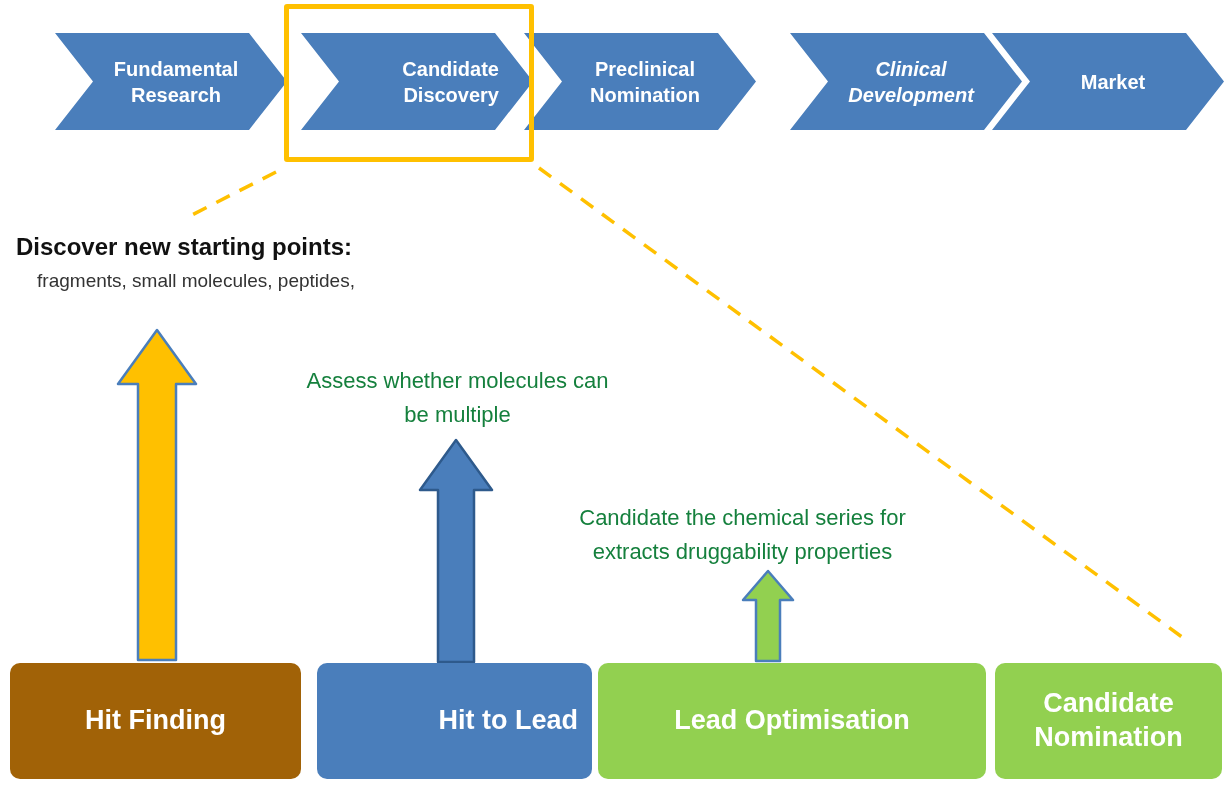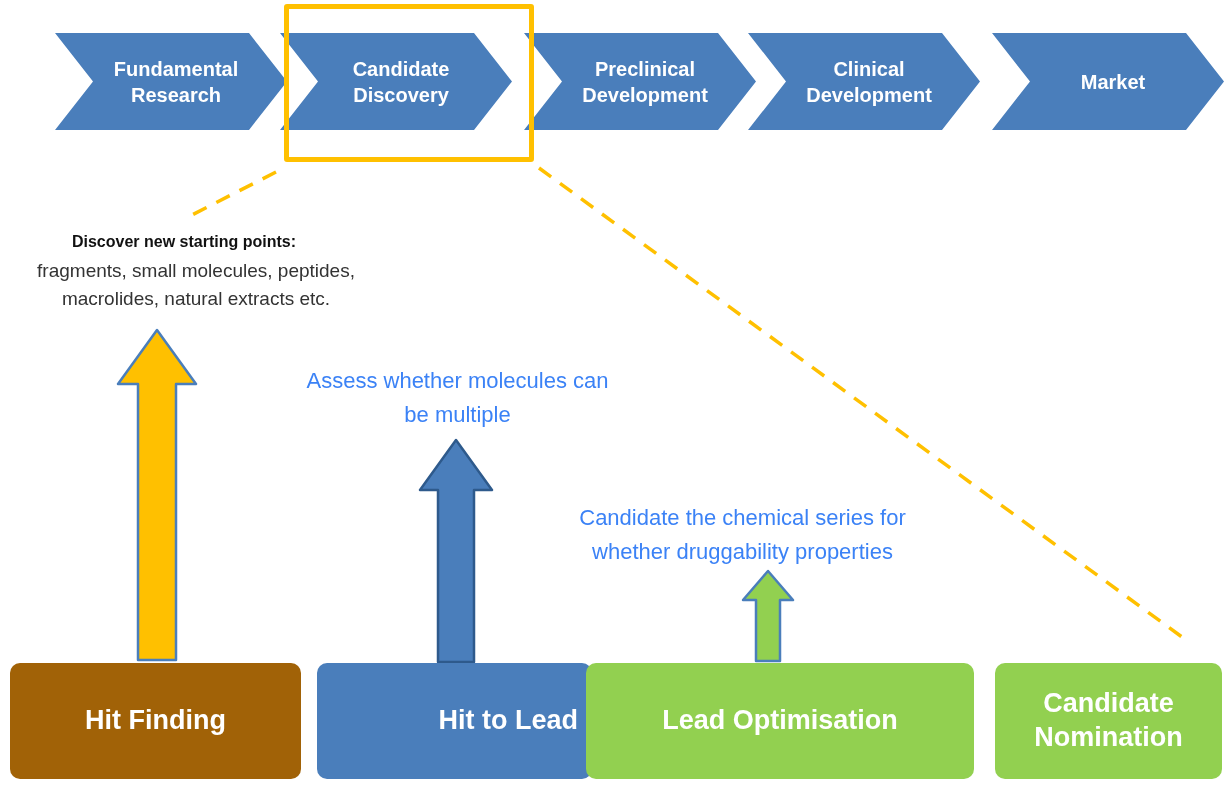--- a/index.html
+++ b/index.html
@@ -23,23 +23,23 @@
   .highlight-box {
     position: absolute; left: 284px; top: 4px; width: 250px; height: 158px;
     border: 5px solid #FFC000; border-radius: 3px; background: transparent;
   }
 
   
   .connector-svg { position: absolute; inset: 0; pointer-events: none; }
 
   
   .note { position: absolute; text-align: center; color: #333333; }
-  .note .note-title { font-size: 16px; font-weight: 700; color: #111111; margin-bottom: 6px; }
+  .note .note-title { font-size: 24px; font-weight: 700; color: #111111; margin-bottom: 6px; }
   .note .note-line { font-size: 19px; line-height: 1.45; margin-left: 24px; }
-  .note-mid { font-size: 22px; line-height: 1.55; color: #3b82f6; }
+  .note-mid { font-size: 22px; line-height: 1.55; color: #15803d; }
 
   
   .up-arrow { position: absolute; }
 
   
   .phase-box {
     position: absolute; top: 663px; height: 116px; border-radius: 10px;
     display: flex; align-items: center; justify-content: center;
     color: #ffffff; font-size: 27px; font-weight: 600;
     text-align: center; line-height: 1.25; padding: 0 14px;
@@ -51,69 +51,68 @@
 <div class="stage-canvas">
 
   <svg class="connector-svg" width="1231" height="786" viewBox="0 0 1231 786">
     <line x1="276" y1="172" x2="186" y2="218" stroke="#FFC000" stroke-width="3.5" stroke-dasharray="15 11"></line>
     <line x1="539" y1="168" x2="1182" y2="637" stroke="#FFC000" stroke-width="3.5" stroke-dasharray="15 11"></line>
   </svg>
 
   <div class="chevron" style="left:55px; width:232px;">
     <span>Fundamental Research</span>
   </div>
-  <div class="chevron" style="left:280px; width:232px;">
+  <div class="chevron" style="left:301px; width:232px;text-align:right;">
     <span>Candidate Discovery</span>
   </div>
   <div class="chevron" style="left:524px; width:232px;">
-    <span>Preclinical Development</span>
+    <span>Preclinical Nomination</span>
   </div>
-  <div class="chevron" style="left:748px; width:232px;">
+  <div class="chevron" style="left:790px; width:232px;font-style:italic;">
     <span>Clinical Development</span>
   </div>
   <div class="chevron" style="left:992px; width:232px;">
     <span>Market</span>
   </div>
 
   <div class="highlight-box"></div>
 
   <div class="note" style="left:0px; top:233px; width:368px;">
     <div class="note-title">Discover new starting points:</div>
     <div class="note-line">fragments, small molecules, peptides,</div>
-    <div class="note-line">macrolides, natural extracts etc.</div>
   </div>
 
   <div class="note note-mid" style="left:270px; top:364px; width:375px;">
     <div>Assess whether molecules can</div>
     <div>be multiple</div>
   </div>
 
   <div class="note note-mid" style="left:545px; top:501px; width:395px;">
     <div>Candidate the chemical series for</div>
-    <div>whether druggability properties</div>
+    <div>extracts druggability properties</div>
   </div>
 
   <svg class="up-arrow" style="left:116px; top:328px;" width="82" height="334" viewBox="0 0 82 334">
     <polygon points="41,2 80,56 60,56 60,332 22,332 22,56 2,56" fill="#FFC000" stroke="#4A7EBB" stroke-width="2.5" stroke-linejoin="round"></polygon>
   </svg>
 
   <svg class="up-arrow" style="left:418px; top:438px;" width="76" height="226" viewBox="0 0 76 226">
     <polygon points="38,2 74,52 56,52 56,224 20,224 20,52 2,52" fill="#4A7EBB" stroke="#2E5A8C" stroke-width="2.5" stroke-linejoin="round"></polygon>
   </svg>
 
   <svg class="up-arrow" style="left:741px; top:569px;" width="54" height="94" viewBox="0 0 54 94">
     <polygon points="27,2 52,31 39,31 39,92 15,92 15,31 2,31" fill="#92D050" stroke="#4A7EBB" stroke-width="2.5" stroke-linejoin="round"></polygon>
   </svg>
 
   <div class="phase-box" style="left: 10px; width: 291px; background: #a16207;">
     <span>Hit Finding</span>
   </div>
   <div class="phase-box" style="left: 317px; width: 275px; background: rgb(74, 126, 187); justify-content: flex-end;">
     <span>Hit to Lead</span>
   </div>
-  <div class="phase-box" style="left: 586px; width: 388px; background: rgb(146, 208, 80);">
+  <div class="phase-box" style="left: 598px; width: 388px; background: rgb(146, 208, 80);">
     <span>Lead Optimisation</span>
   </div>
   <div class="phase-box" style="left: 995px; width: 227px; background: rgb(146, 208, 80); align-items: center;">
     <span>Candidate Nomination</span>
   </div>
 
 </div>
 
 </body></html>

